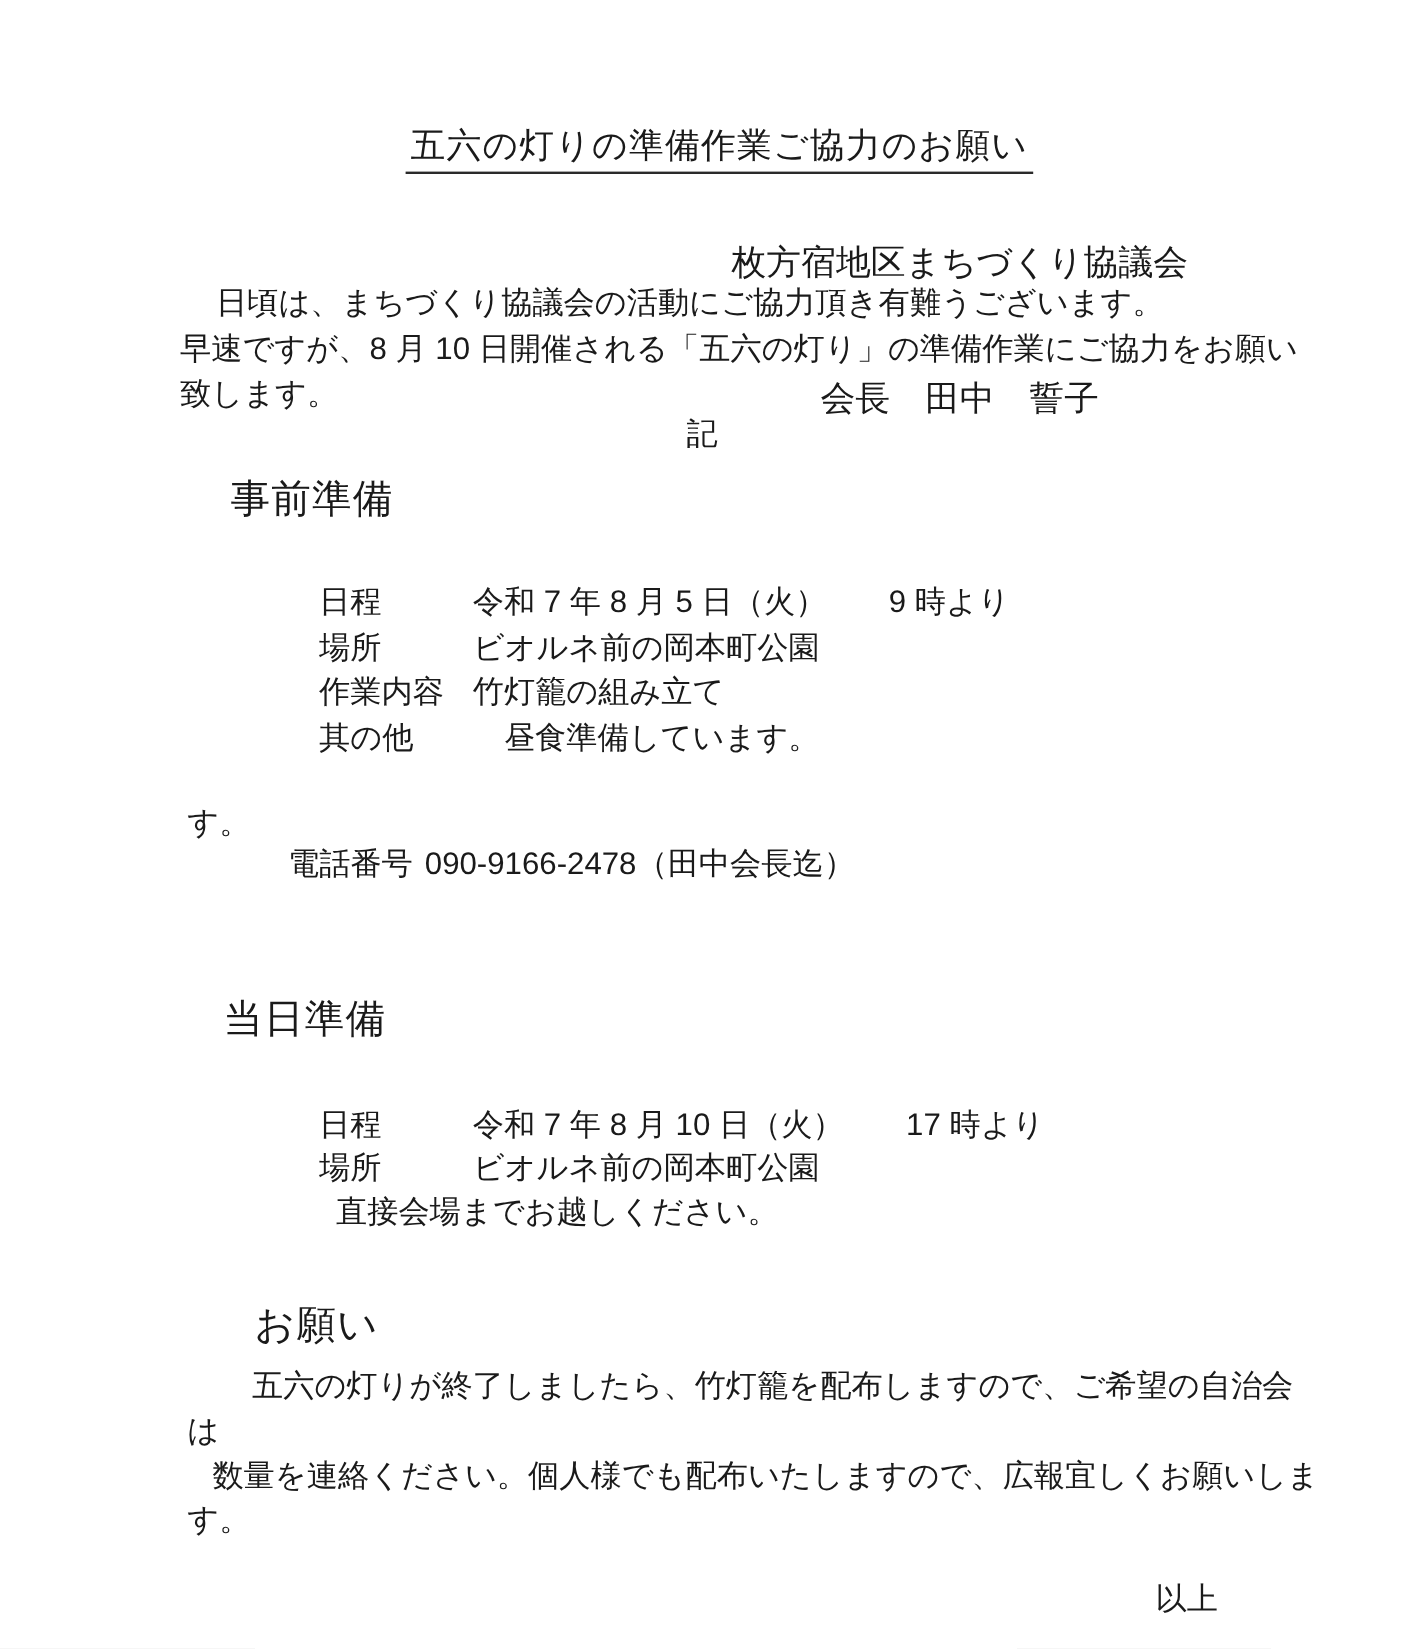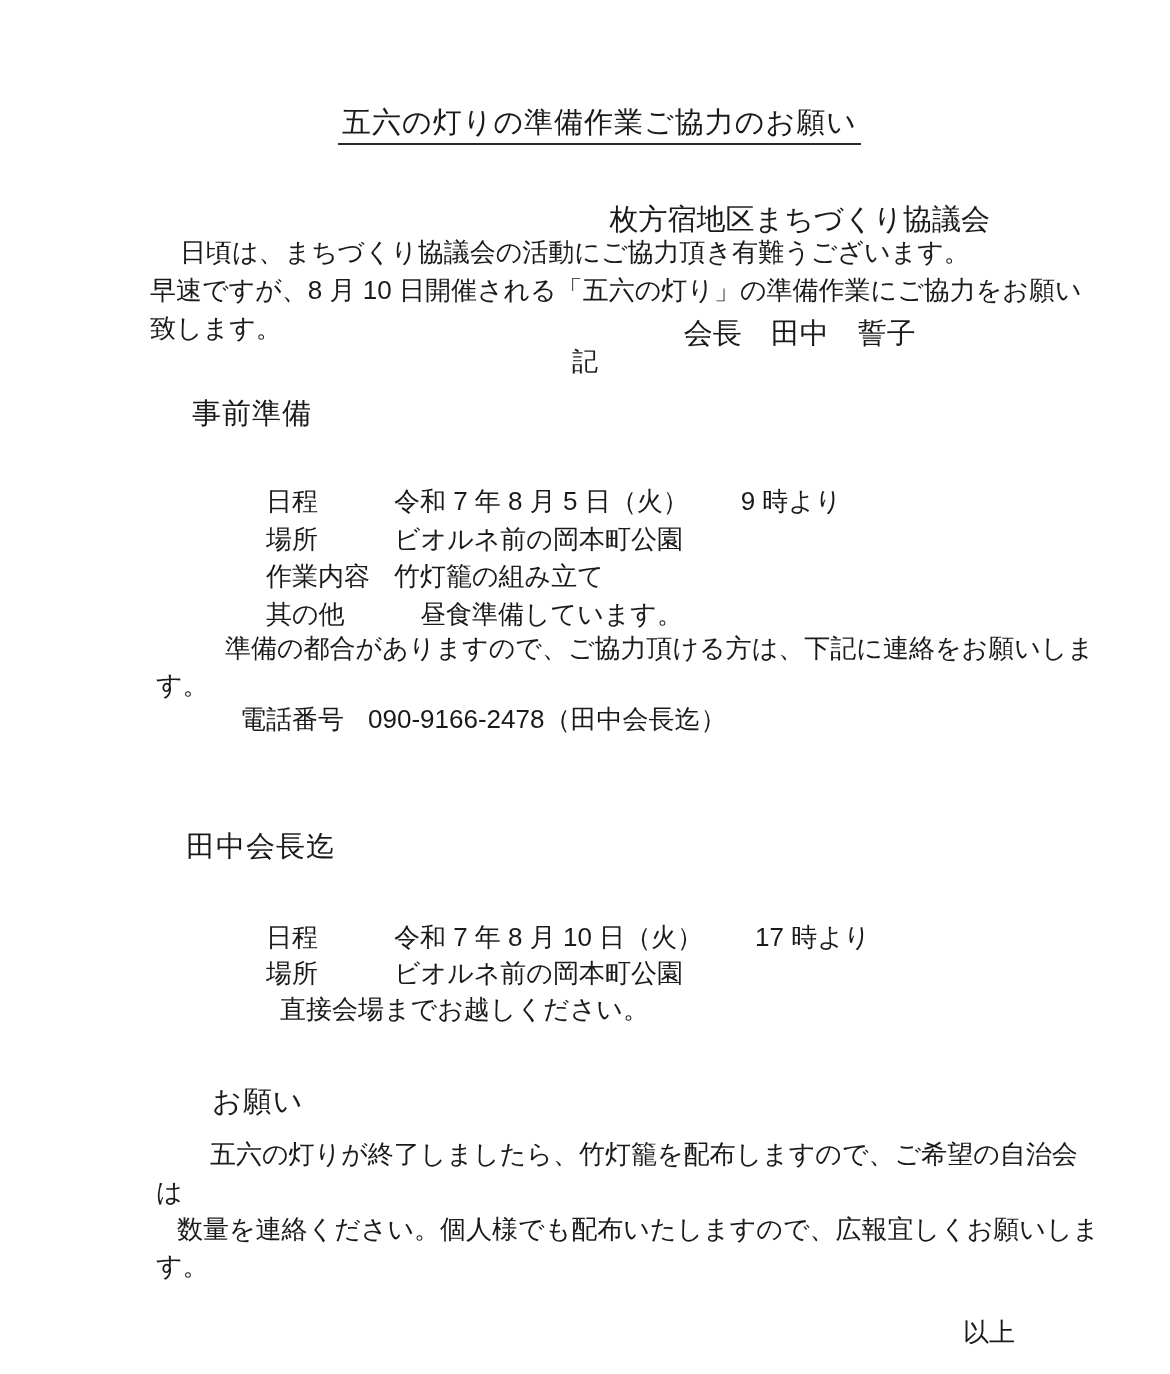--- a/index.html
+++ b/index.html
@@ -16,24 +16,24 @@
   }
   .abs { position: absolute; white-space: pre; line-height: 1.3; }
   .centered { left: 0; width: 1170px; text-align: center; }
   .title-span {
     font-size: 29px;
     letter-spacing: 1px;
     border-bottom: 2px solid #2a2a2a;
     padding: 0 4px 5px 4px;
   }
   .org-block { text-align: center; line-height: 38px; font-size: 29px; }
-  .heading { font-size: 29px; letter-spacing: 1px; }
+  .heading { font-size: 33px; letter-spacing: 1px; }
   .row-label { display: inline-block; width: 128px; }
   .phone-line { display: flex; align-items: flex-end; }
-  .phone-num { margin-left: 24px; }
+  .phone-num { margin-left: 10px; }
   .phone-holder { }
   .marker { font-size: 26px; }
 </style>
 </head>
 <body>
 
 <div class="page">
 
   <div class="abs centered" style="top:70px;">
     <span class="title-span">五六の灯りの準備作業ご協力のお願い</span>
@@ -58,30 +58,29 @@
   <div class="abs" style="top:489px; left:237px;">
     <span class="row-label">場所</span><span>ビオルネ前の岡本町公園</span>
   </div>
   <div class="abs" style="top:526px; left:237px;">
     <span class="row-label">作業内容</span><span>竹灯籠の組み立て</span>
   </div>
   <div class="abs" style="top:564px; left:237px;">
     <span class="row-label">其の他</span><span>　昼食準備しています。</span>
   </div>
 
-  <div class="abs" style="top:632px; left:225px;">準備の都合がありますので、ご協力頂ける方は、下記に連絡をお願いしま</div>
   <div class="abs" style="top:669px; left:156px;">す。</div>
 
   <div class="abs phone-line" style="top:703px; left:240px;">
     <span>電話番号</span>
     <span class="phone-num">090-9166-2478</span>
     <span class="phone-holder">（田中会長迄）</span>
   </div>
 
-  <div class="abs heading" style="top:828px; left:186px;">田中会長迄</div>
+  <div class="abs heading" style="top:828px; left:186px;">当日準備</div>
 
   <div class="abs" style="top:887px; left:237px;">
     <span class="row-label">日程</span><span>令和 7 年 8 月 10 日（火）　　17 時より</span>
   </div>
   <div class="abs" style="top:923px; left:237px;">
     <span class="row-label">場所</span><span>ビオルネ前の岡本町公園</span>
   </div>
   <div class="abs" style="top:993px; left:280px;">直接会場までお越しください。</div>
 
   <div class="abs heading" style="top:1083px; left:212px;">お願い</div>

